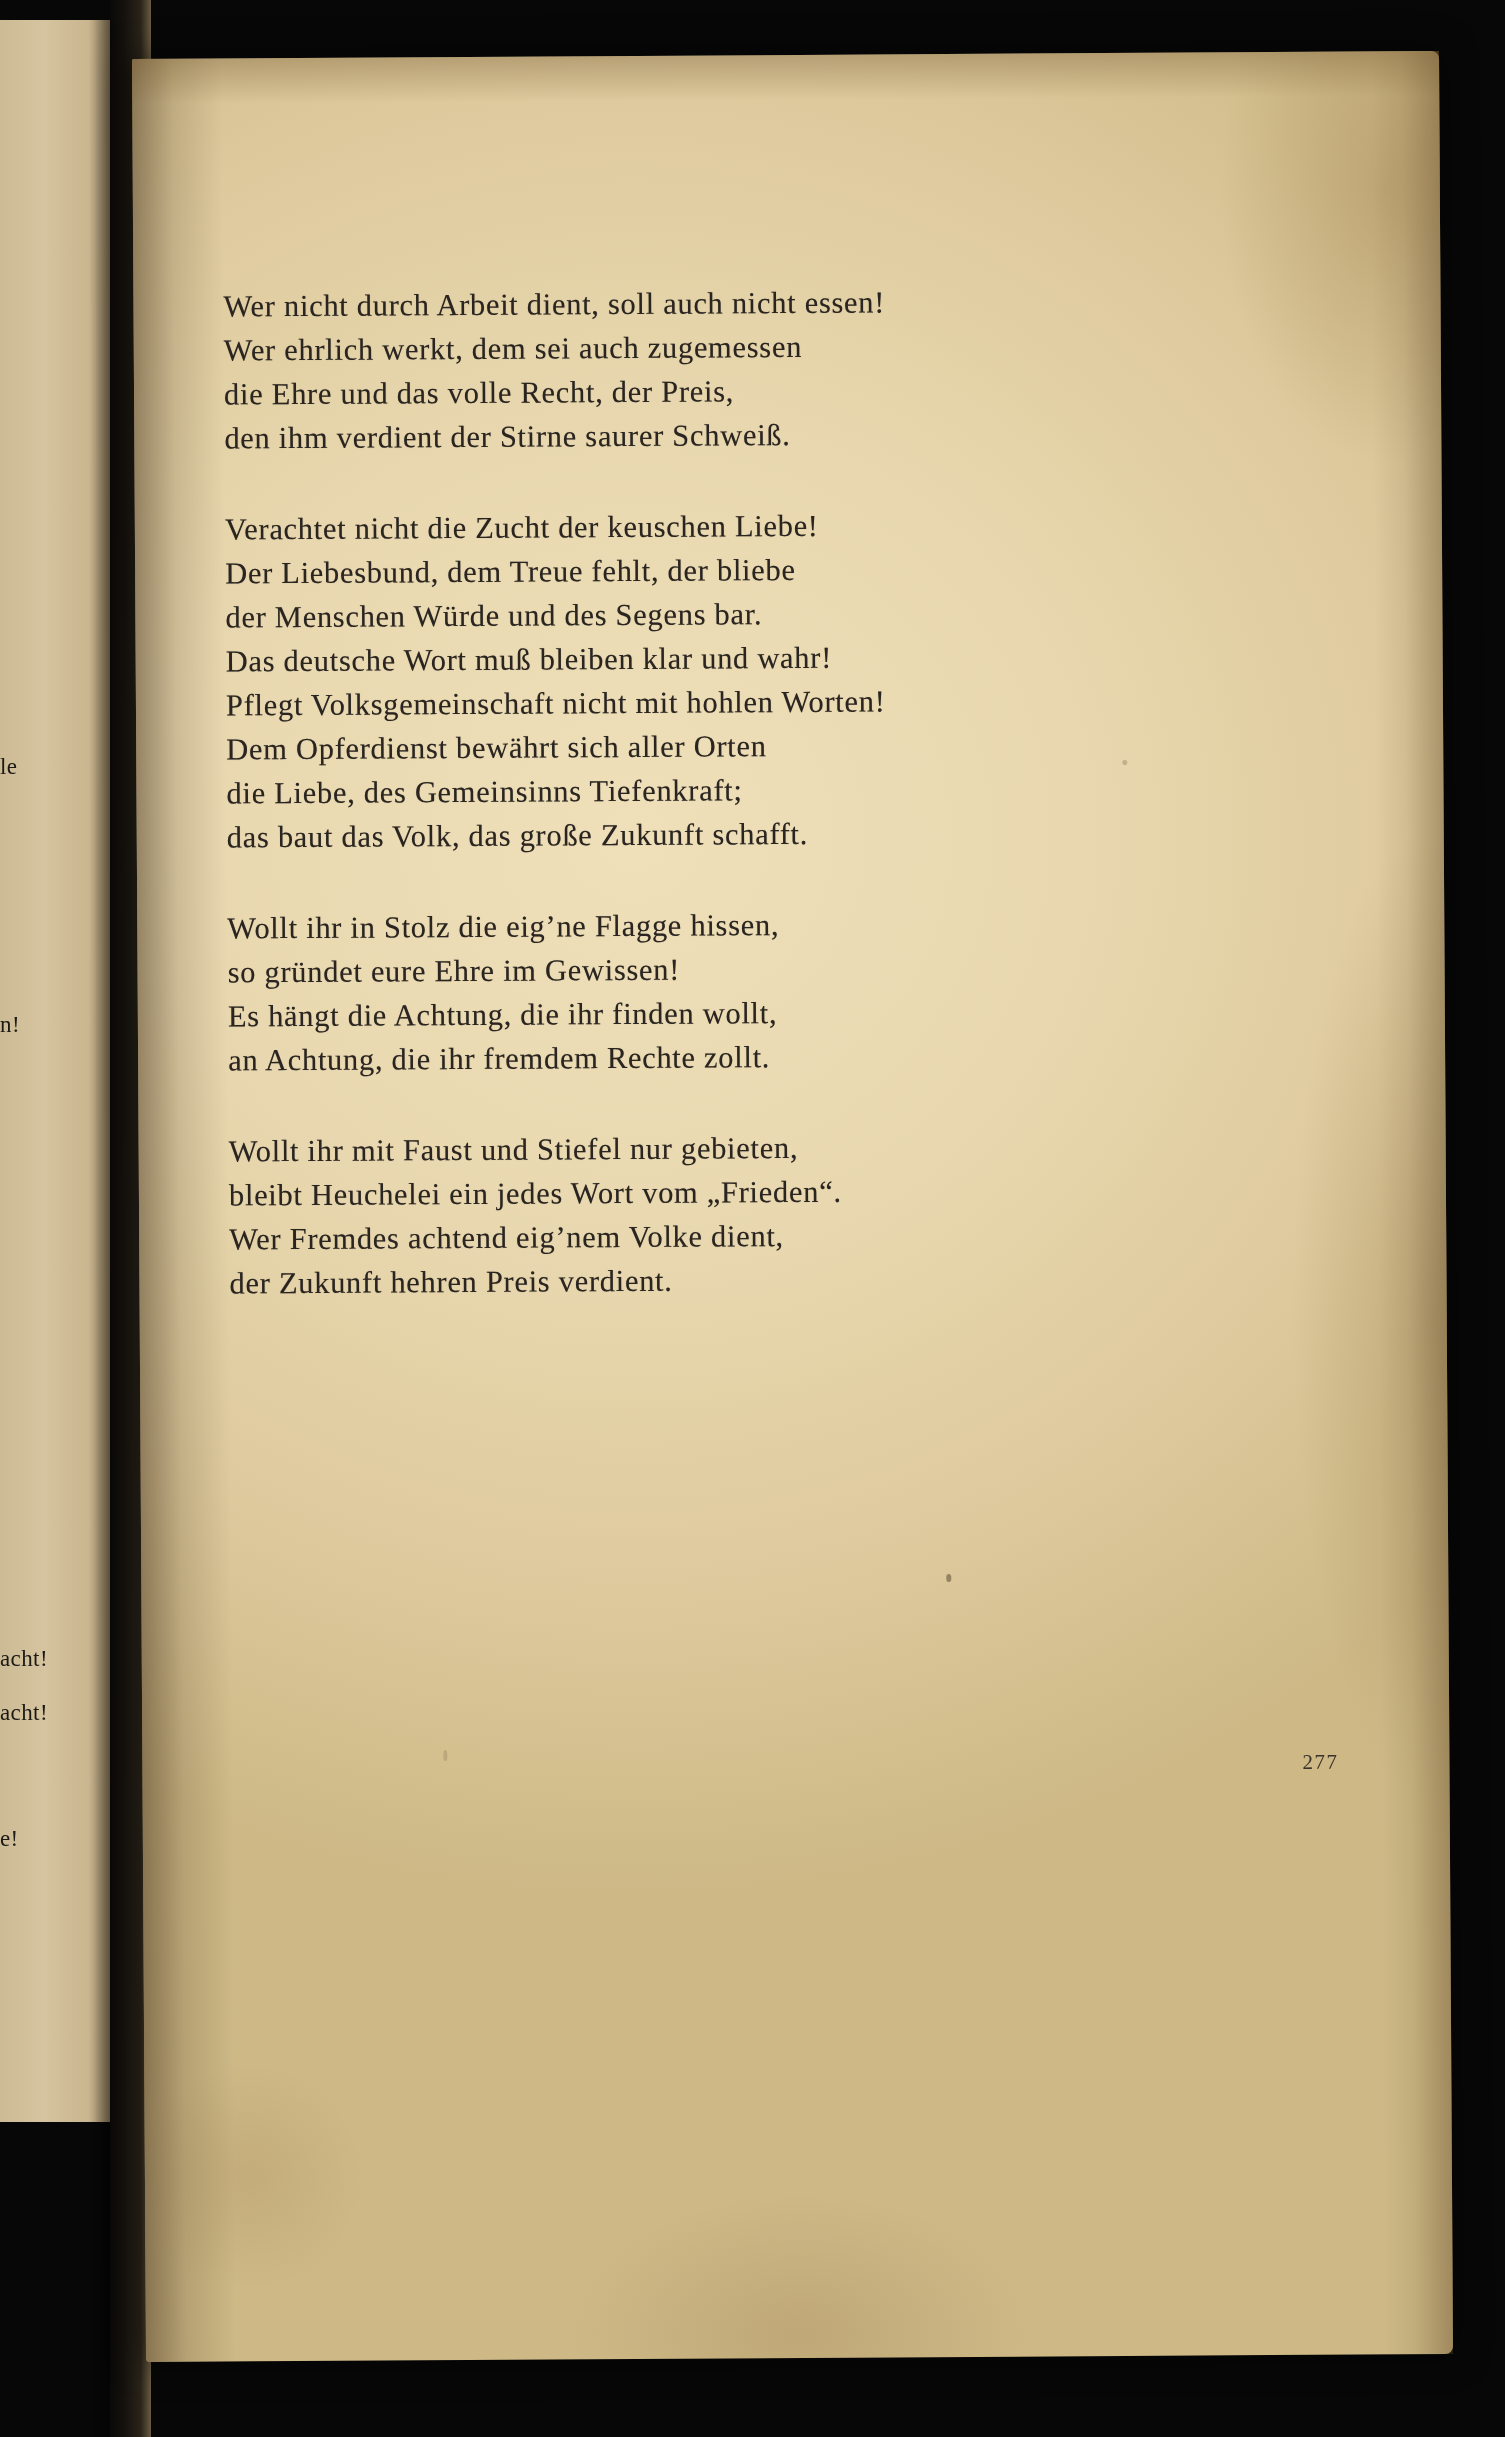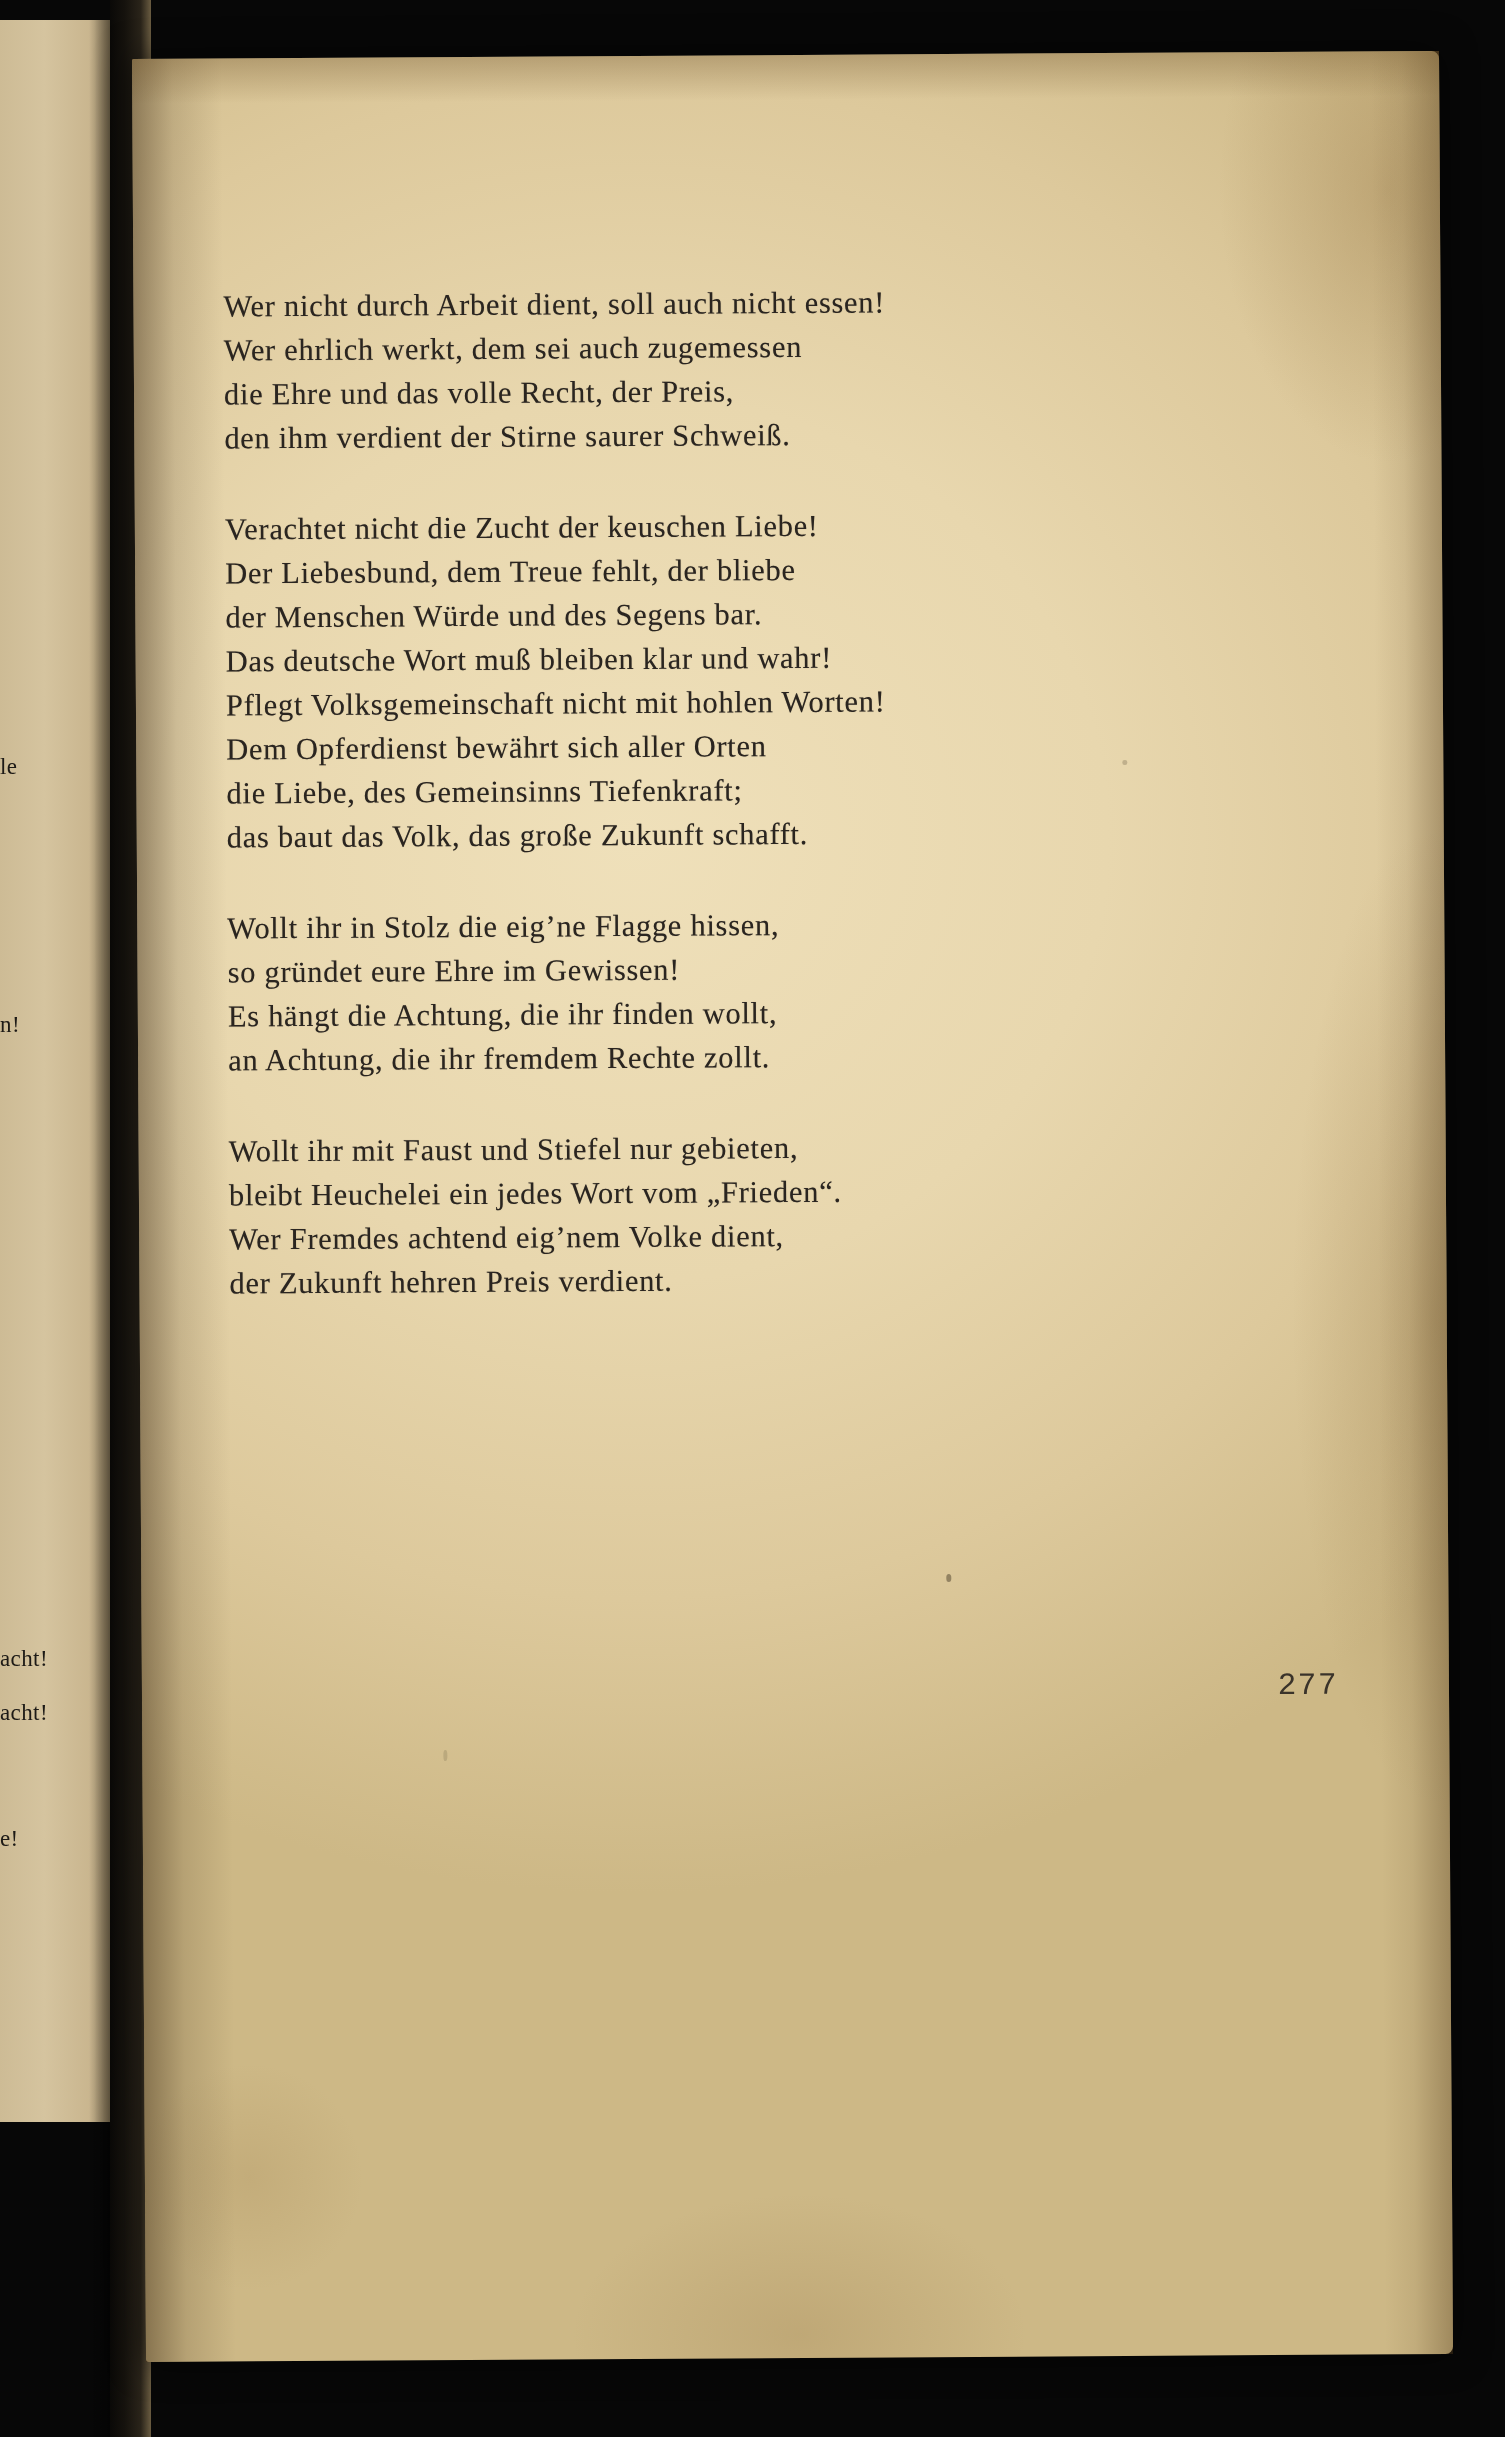--- a/index.html
+++ b/index.html
@@ -134,23 +134,23 @@
     letter-spacing: 0.7px;
     white-space: pre;
     text-shadow: 0 0 0.8px rgba(40,34,26,0.35);
   }
   .stanza:last-child { margin-bottom: 0; }
 
   
   #page-number {
     position: absolute;
     right: 111px;
-    top: 1616px;
-    font-family: Liberation Mono, monospace;
-    font-size: 31px;
+    top: 1698px;
+    font-family: Liberation Serif, serif;
+    font-size: 21px;
     color: #3a332a;
     letter-spacing: 1.5px;
   }
 
   
   .speck {
     position: absolute;
     background: rgba(60,48,30,0.45);
     border-radius: 50%;
     pointer-events: none;

